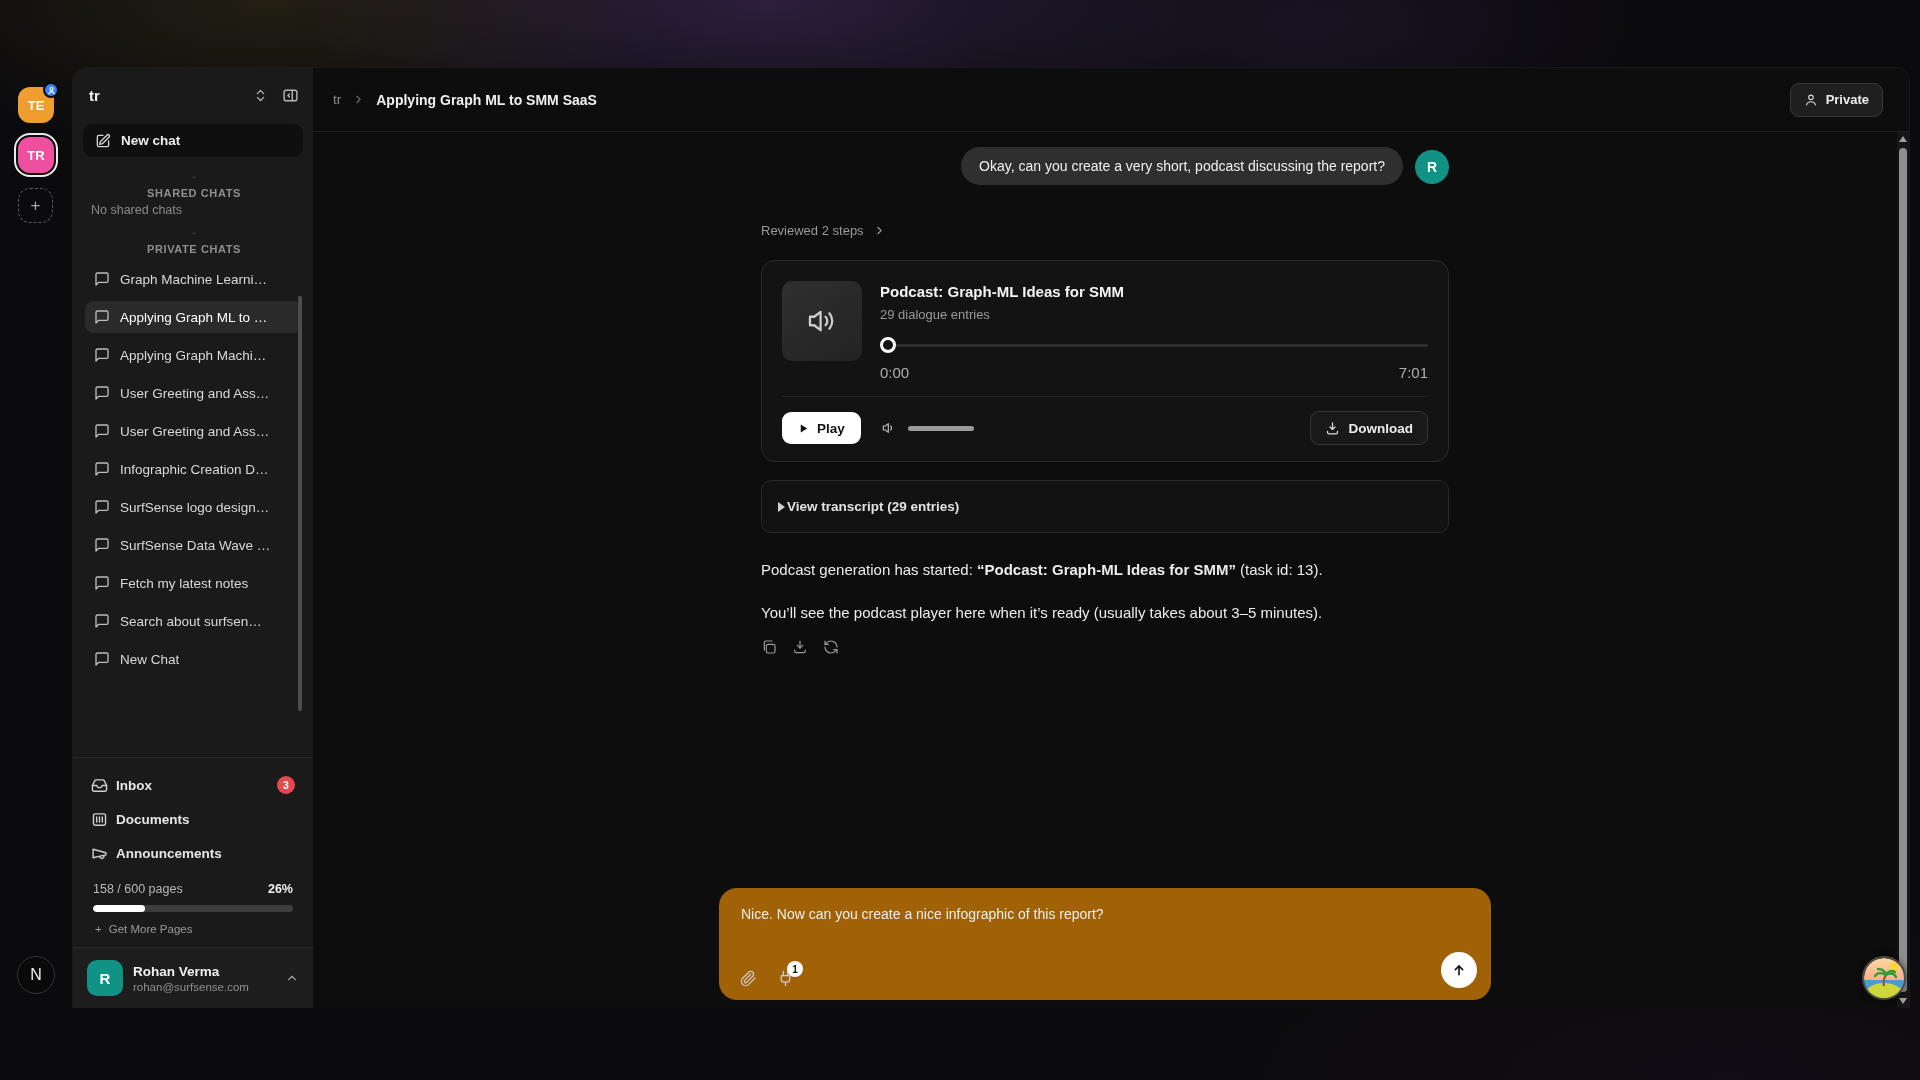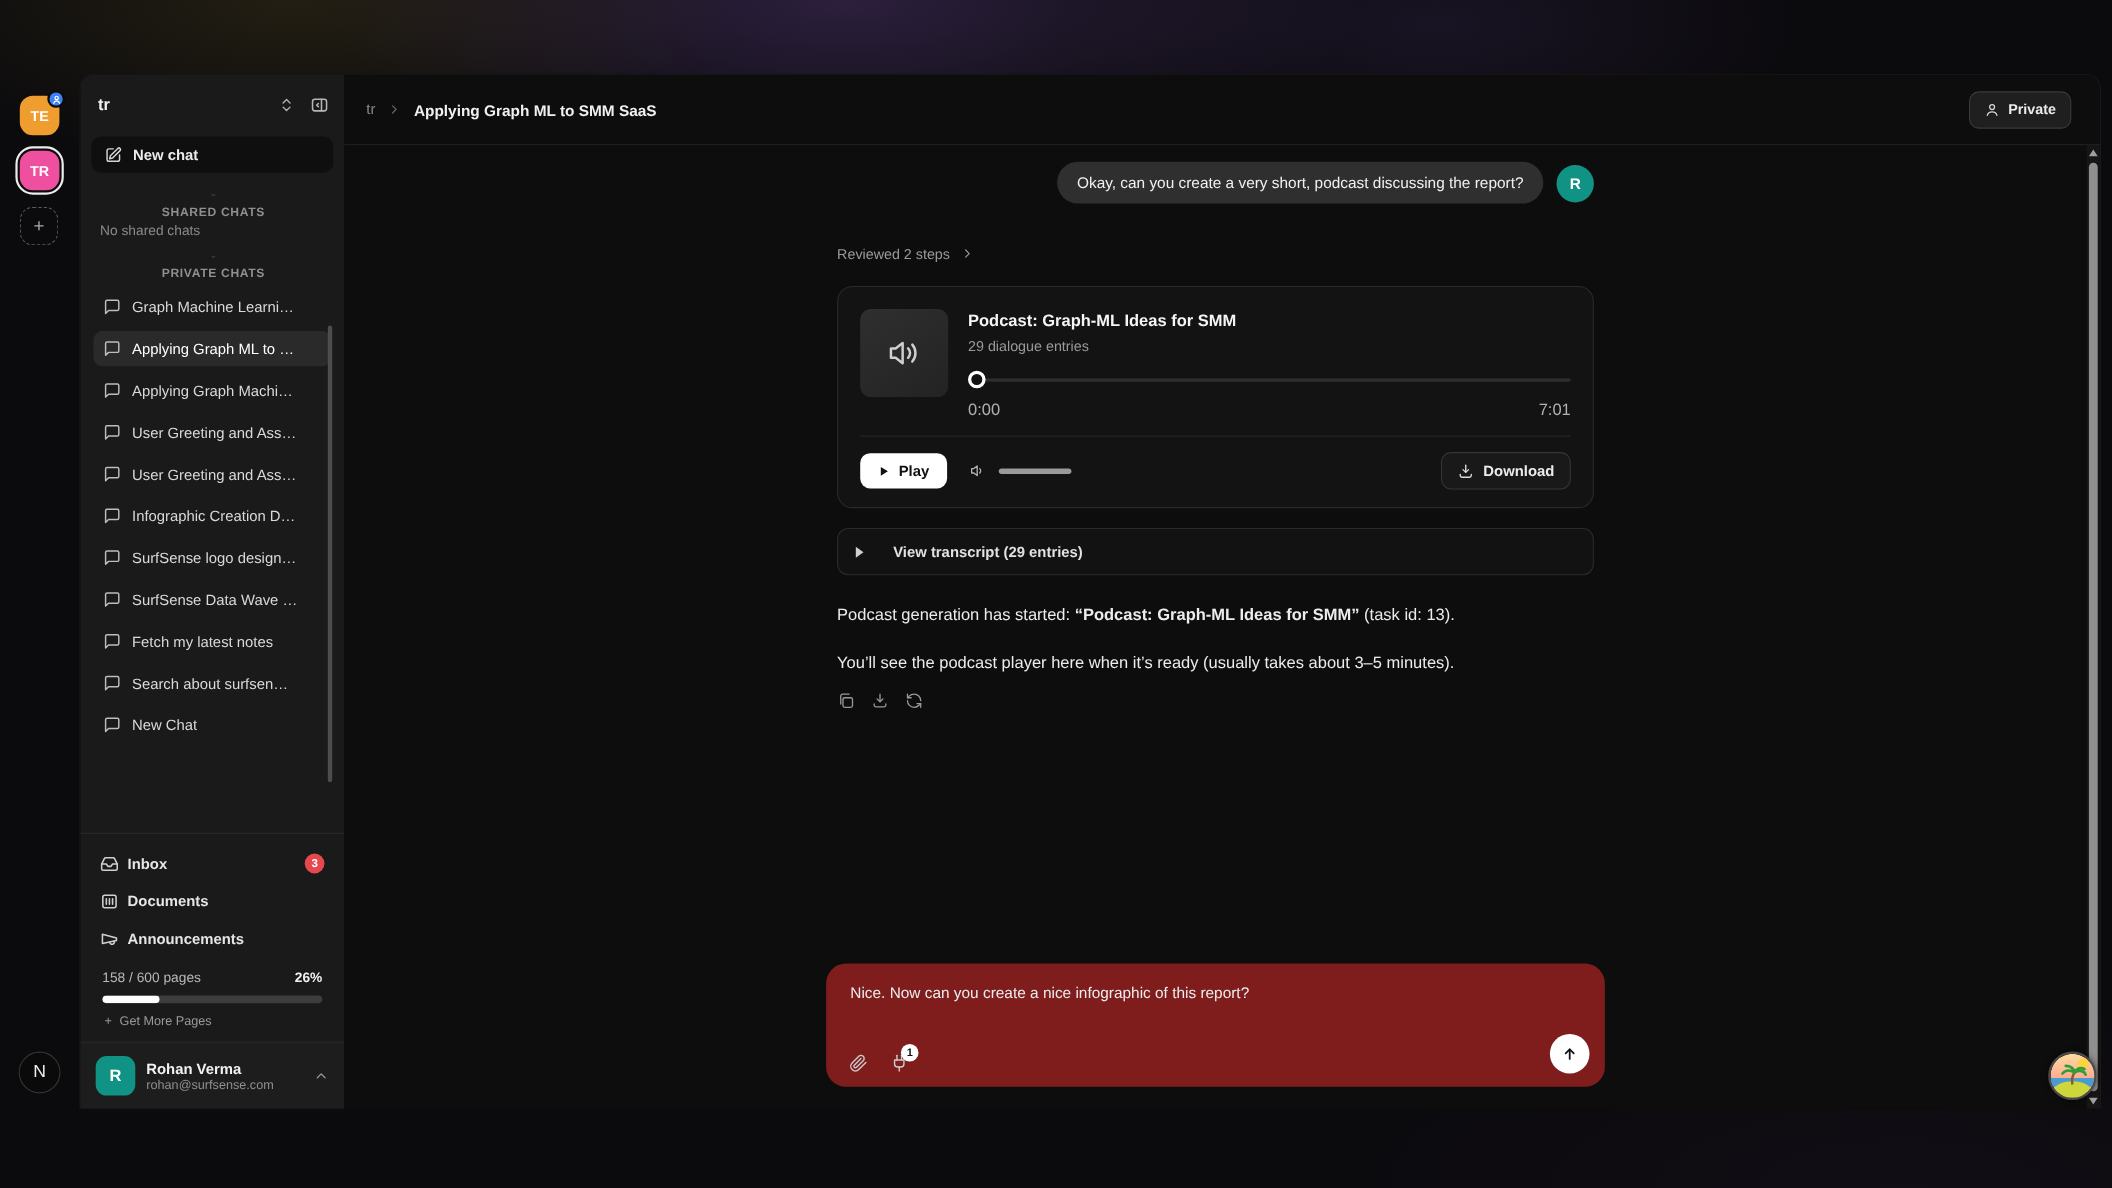--- a/index.html
+++ b/index.html
@@ -113,34 +113,34 @@
   .times { display:flex; justify-content:space-between; font-size:15px; color:#b0b0b0; margin-top:11px; }
   .pc-footer { border-top:1px solid #262626; margin-top:15px; padding-top:14px; display:flex; align-items:center; }
   .play-btn { height:32px; border-radius:9px; background:#fff; color:#111; display:flex; align-items:center;
     gap:8px; padding:0 16px; font-size:13.5px; font-weight:bold; cursor:pointer; }
   .vol { display:flex; align-items:center; gap:11px; margin-left:20px; color:#b5b5b5; }
   .vol-bar { width:66px; height:5px; border-radius:3px; background:#9a9a9a; cursor:pointer; }
   .dl-btn { margin-left:auto; height:34px; border-radius:9px; border:1px solid #363636; background:#191919;
     display:flex; align-items:center; gap:9px; padding:0 14px; cursor:pointer; color:#dcdcdc; }
   .dl-btn span { font-size:13.5px; font-weight:bold; color:#ececec; }
 
-  .transcript-bar { margin-top:18px; height:43px; border:1px solid #2a2a2a; background:#121212; border-radius:10px;
-    display:flex; align-items:center; gap:27px; padding:0 16px; cursor:pointer; }
+  .transcript-bar { margin-top:18px; height:53px; border:1px solid #2a2a2a; background:#121212; border-radius:10px;
+    display:flex; align-items:center; gap:2px; padding:0 16px; cursor:pointer; }
   .transcript-bar .tl { font-size:13.5px; font-weight:600; color:#e2e2e2; }
   .caret-right { width:0; height:0; border-left:7px solid #cfcfcf; border-top:5px solid transparent; border-bottom:5px solid transparent; }
 
   .status-p { font-size:15px; color:#ececec; align-self:flex-start; line-height:1.35; }
   .status-p b { font-weight:bold; }
   .p1 { margin-top:27px; }
   .p2 { margin-top:23px; }
   .msg-actions { margin-top:15px; display:flex; gap:15px; color:#9a9a9a; align-self:flex-start; }
   .msg-actions .act { cursor:pointer; }
 
-  .composer { position:absolute; left:0; right:12px; bottom:8px; margin:12px auto; width:708px; height:112px;
-    background:#7f1d1d; border-radius:18px; }
+  .composer { position:absolute; left:0; right:12px; bottom:8px; margin:0 auto; width:772px; height:112px;
+    background:#a16207; border-radius:18px; }
   .composer-text { padding:18px 22px 0 22px; font-size:14px; color:#ededed; cursor:text; min-height:40px; }
   .composer-icons { position:absolute; left:21px; bottom:13px; display:flex; gap:20px; align-items:center; color:#cccccc; }
   .tool-wrap { position:relative; cursor:pointer; }
   .tool-badge { position:absolute; top:-9px; right:-9px; min-width:16px; height:16px; border-radius:50%;
     background:#fff; color:#111; font-size:10px; font-weight:bold; display:flex; align-items:center; justify-content:center; }
   .send-btn { position:absolute; right:14px; bottom:12px; width:36px; height:36px; border-radius:50%;
     background:#fff; color:#111; display:flex; align-items:center; justify-content:center; cursor:pointer; }
 
   .vscroll { position:absolute; right:0; top:64px; bottom:0; width:12px; background:#161616; }
   .vthumb { position:absolute; top:16px; bottom:16px; left:2px; width:8px; border-radius:4px; background:#8f8f8f; cursor:pointer; }

